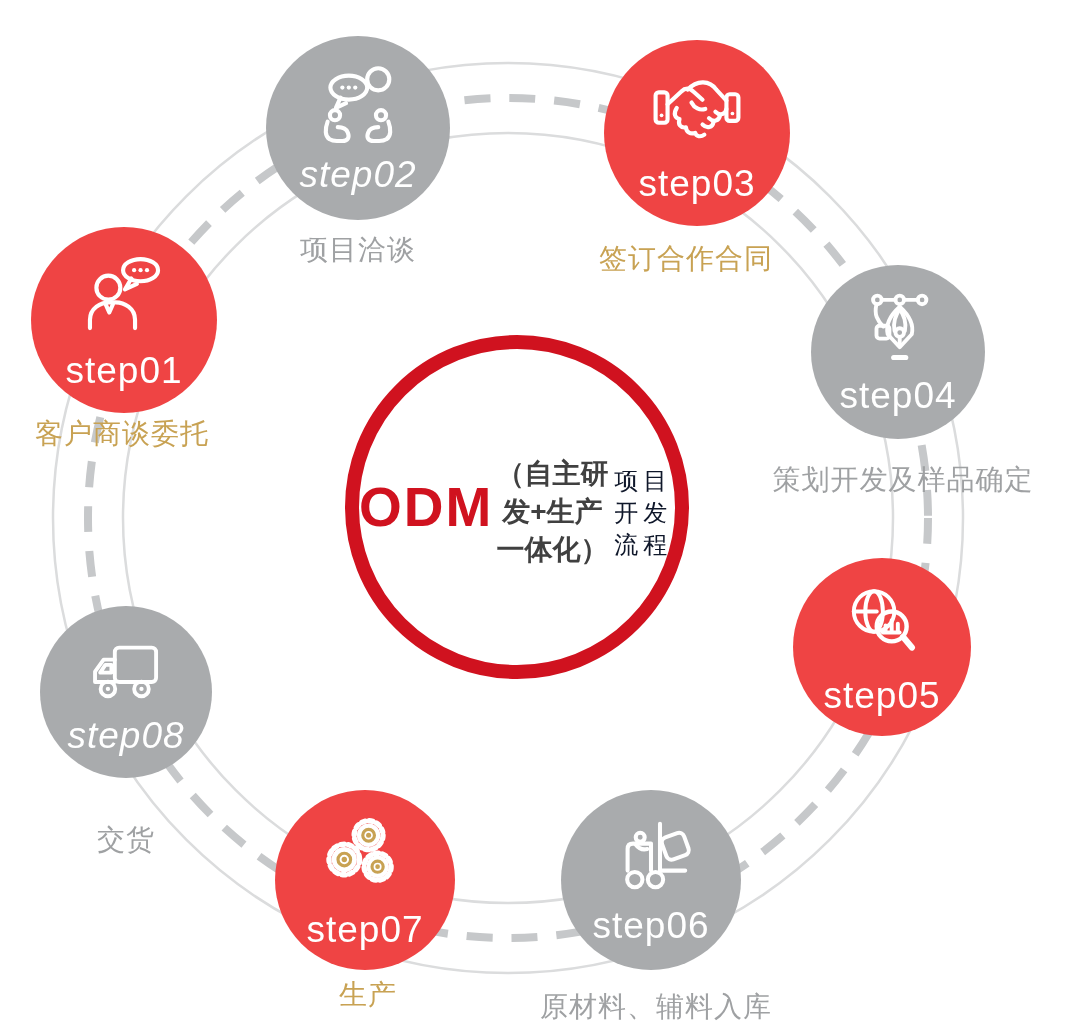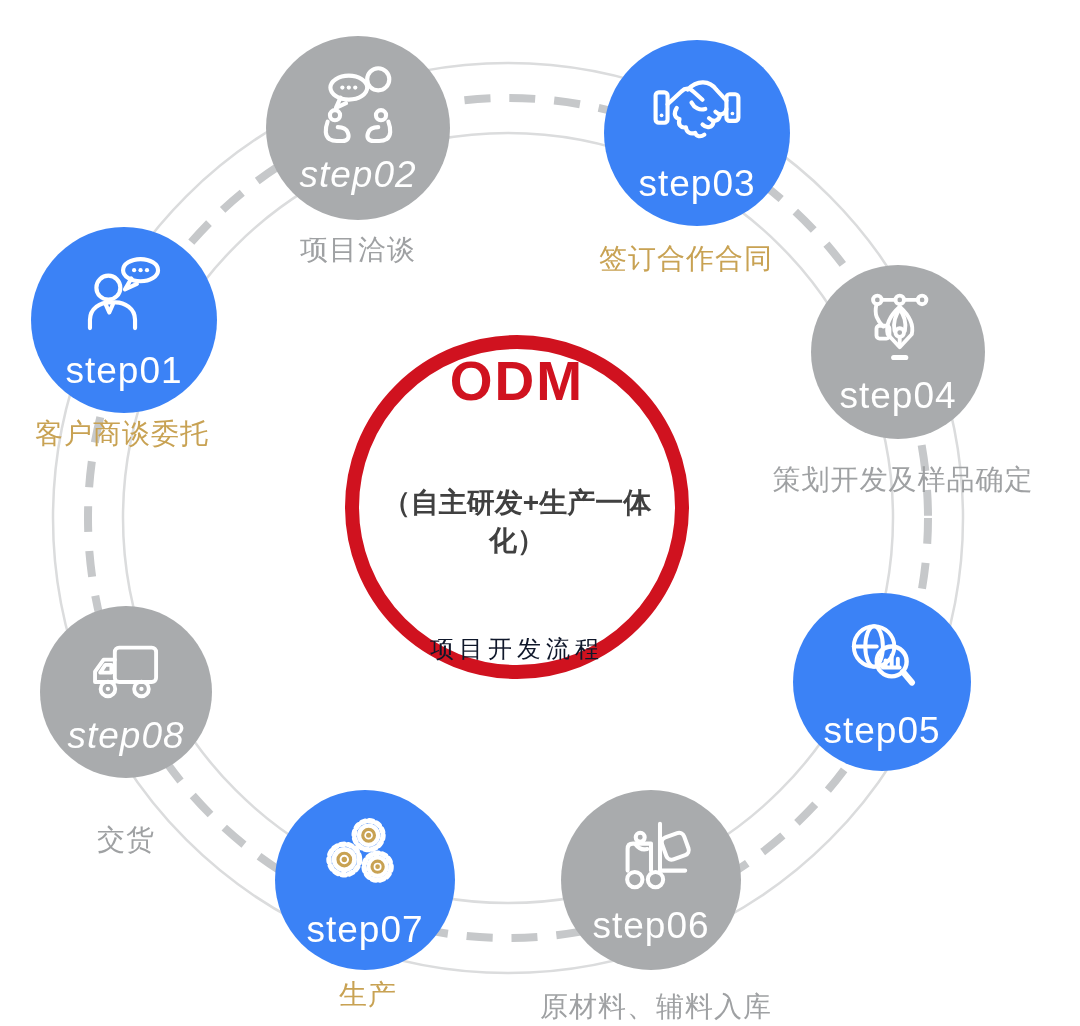--- a/index.html
+++ b/index.html
@@ -6,34 +6,34 @@
   .stage{
     position:relative;width:1080px;height:1026px;background:#ffffff;
     font-family:"Liberation Sans","DejaVu Sans",sans-serif;overflow:hidden;
   }
   .road{position:absolute;left:0;top:0;z-index:1;}
   .step{
     position:absolute;z-index:2;border-radius:50%;
     display:flex;flex-direction:column;align-items:center;justify-content:center;
     color:#fff;
   }
-  .step.gold{background:#3b82f6;gap:7px;}
+  .step.gold{background:#ef4444;gap:7px;}
   .step.gray{background:#a9abad;}
   .step .num{font-size:37px;font-weight:400;letter-spacing:1px;margin-top:2px;}
   .step svg{display:block;}
   .caption{
     position:absolute;z-index:3;transform:translateX(-50%);
     white-space:nowrap;font-size:28px;letter-spacing:1px;font-weight:400;
   }
   .caption.gold{color:#c8a253;}
   .caption.gray{color:#9fa1a3;margin-top:6px;}
   .center-circle{
     position:absolute;left:345px;top:335px;width:316px;height:316px;z-index:2;
     border:14px solid #d0121f;border-radius:50%;background:#fff;
-    display:flex;flex-direction:column;align-items:center;justify-content:space-between;text-align:center;
+    display:flex;flex-direction:row;align-items:center;justify-content:space-between;text-align:center;
   }
   .center-title{color:#d0121f;font-size:55px;font-weight:bold;letter-spacing:2px;}
   .center-sub{color:#404040;font-size:28px;font-weight:bold;margin-top:10px;letter-spacing:0px;}
   .center-cap{color:#0f172a;font-size:24px;letter-spacing:5px;margin-top:12px;}
   .icon{stroke:#fff;fill:none;stroke-width:4.5;stroke-linecap:round;stroke-linejoin:round;}
 </style>
 </head>
 <body>
 
 <div class="stage">
@@ -112,21 +112,21 @@
       <path d="M52 25 c-5 9 -8 16 -6 26"></path>
       <path d="M52 25 c5 9 8 16 6 26"></path>
       <circle cx="52" cy="53" r="5"></circle>
       <path d="M52 58 V68"></path>
       <path d="M45 82 h14" stroke-width="6"></path>
     </svg>
     <div class="num">step04</div>
   </div>
   <div class="caption gray" style="left:903px;top:455px;">策划开发及样品确定</div>
 
-  <div class="step gold" style="left:793px;top:593px;width:178px;height:178px;text-align:center;">
+  <div class="step gold" style="left:793px;top:558px;width:178px;height:178px;text-align:center;">
     <svg class="icon" width="88" height="88" viewBox="0 0 100 100">
       <circle cx="41" cy="38" r="23"></circle>
       <ellipse cx="41" cy="38" rx="10" ry="23"></ellipse>
       <path d="M18 38 h26"></path>
       <circle cx="61" cy="55" r="17" stroke-width="5"></circle>
       <path d="M54 61 v-7 M61 61 v-13 M68 61 v-9"></path>
       <path d="M51 62 h19"></path>
       <path d="M74 67 l10 12" stroke-width="7"></path>
     </svg>
     <div class="num">step05</div>

